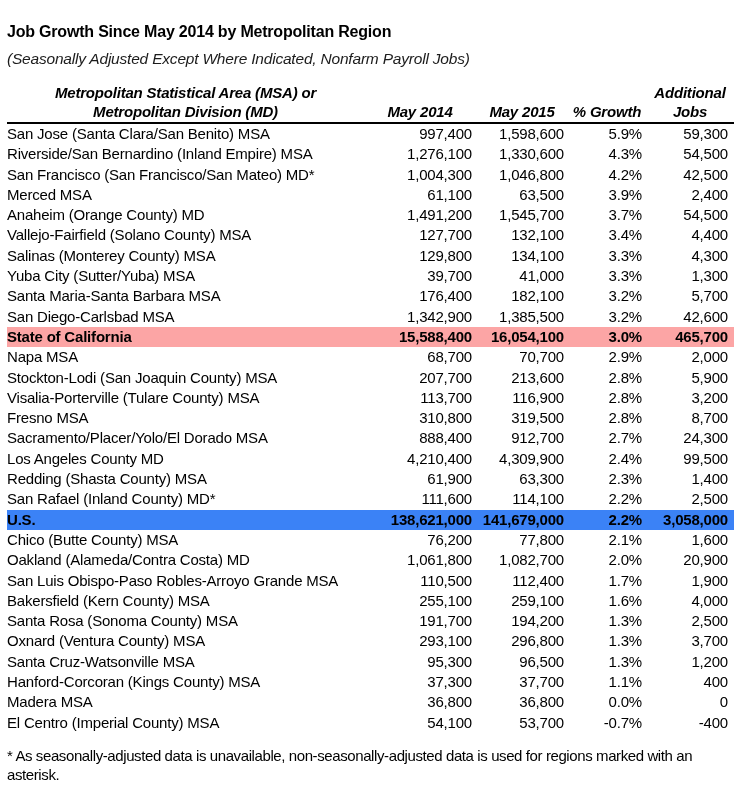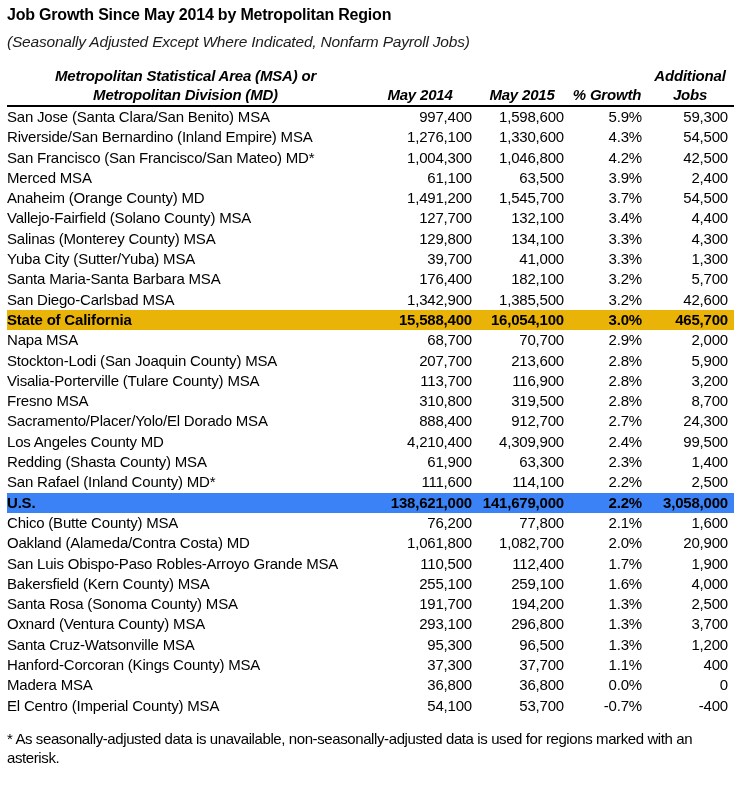--- a/index.html
+++ b/index.html
@@ -6,21 +6,21 @@
     margin: 0;
     padding: 0;
     background: #ffffff;
     color: #000000;
     font-family: "Liberation Sans", "DejaVu Sans", sans-serif;
   }
   .page {
     width: 742px;
     height: 793px;
     box-sizing: border-box;
-    padding: 5px 7px 0 7px;
+    padding: 22px 7px 0 7px;
     overflow: hidden;
     background: #ffffff;
   }
   .title {
     font-size: 16px;
     font-weight: bold;
     line-height: 18px;
     margin: 1px 0 9px 0;
     letter-spacing: -0.2px;
   }
@@ -184,21 +184,21 @@
           <td class="num">3.2%</td>
           <td class="num last">5,700</td>
         </tr>
         <tr>
           <td class="region">San Diego-Carlsbad MSA</td>
           <td class="num">1,342,900</td>
           <td class="num">1,385,500</td>
           <td class="num">3.2%</td>
           <td class="num last">42,600</td>
         </tr>
-        <tr class="highlight" style="background: #eab308; border-radius: 7px;">
+        <tr class="highlight" style="background: #fca5a5; border-radius: 7px;">
           <td class="region">State of California</td>
           <td class="num">15,588,400</td>
           <td class="num">16,054,100</td>
           <td class="num">3.0%</td>
           <td class="num last">465,700</td>
         </tr>
         <tr>
           <td class="region">Napa MSA</td>
           <td class="num">68,700</td>
           <td class="num">70,700</td>

